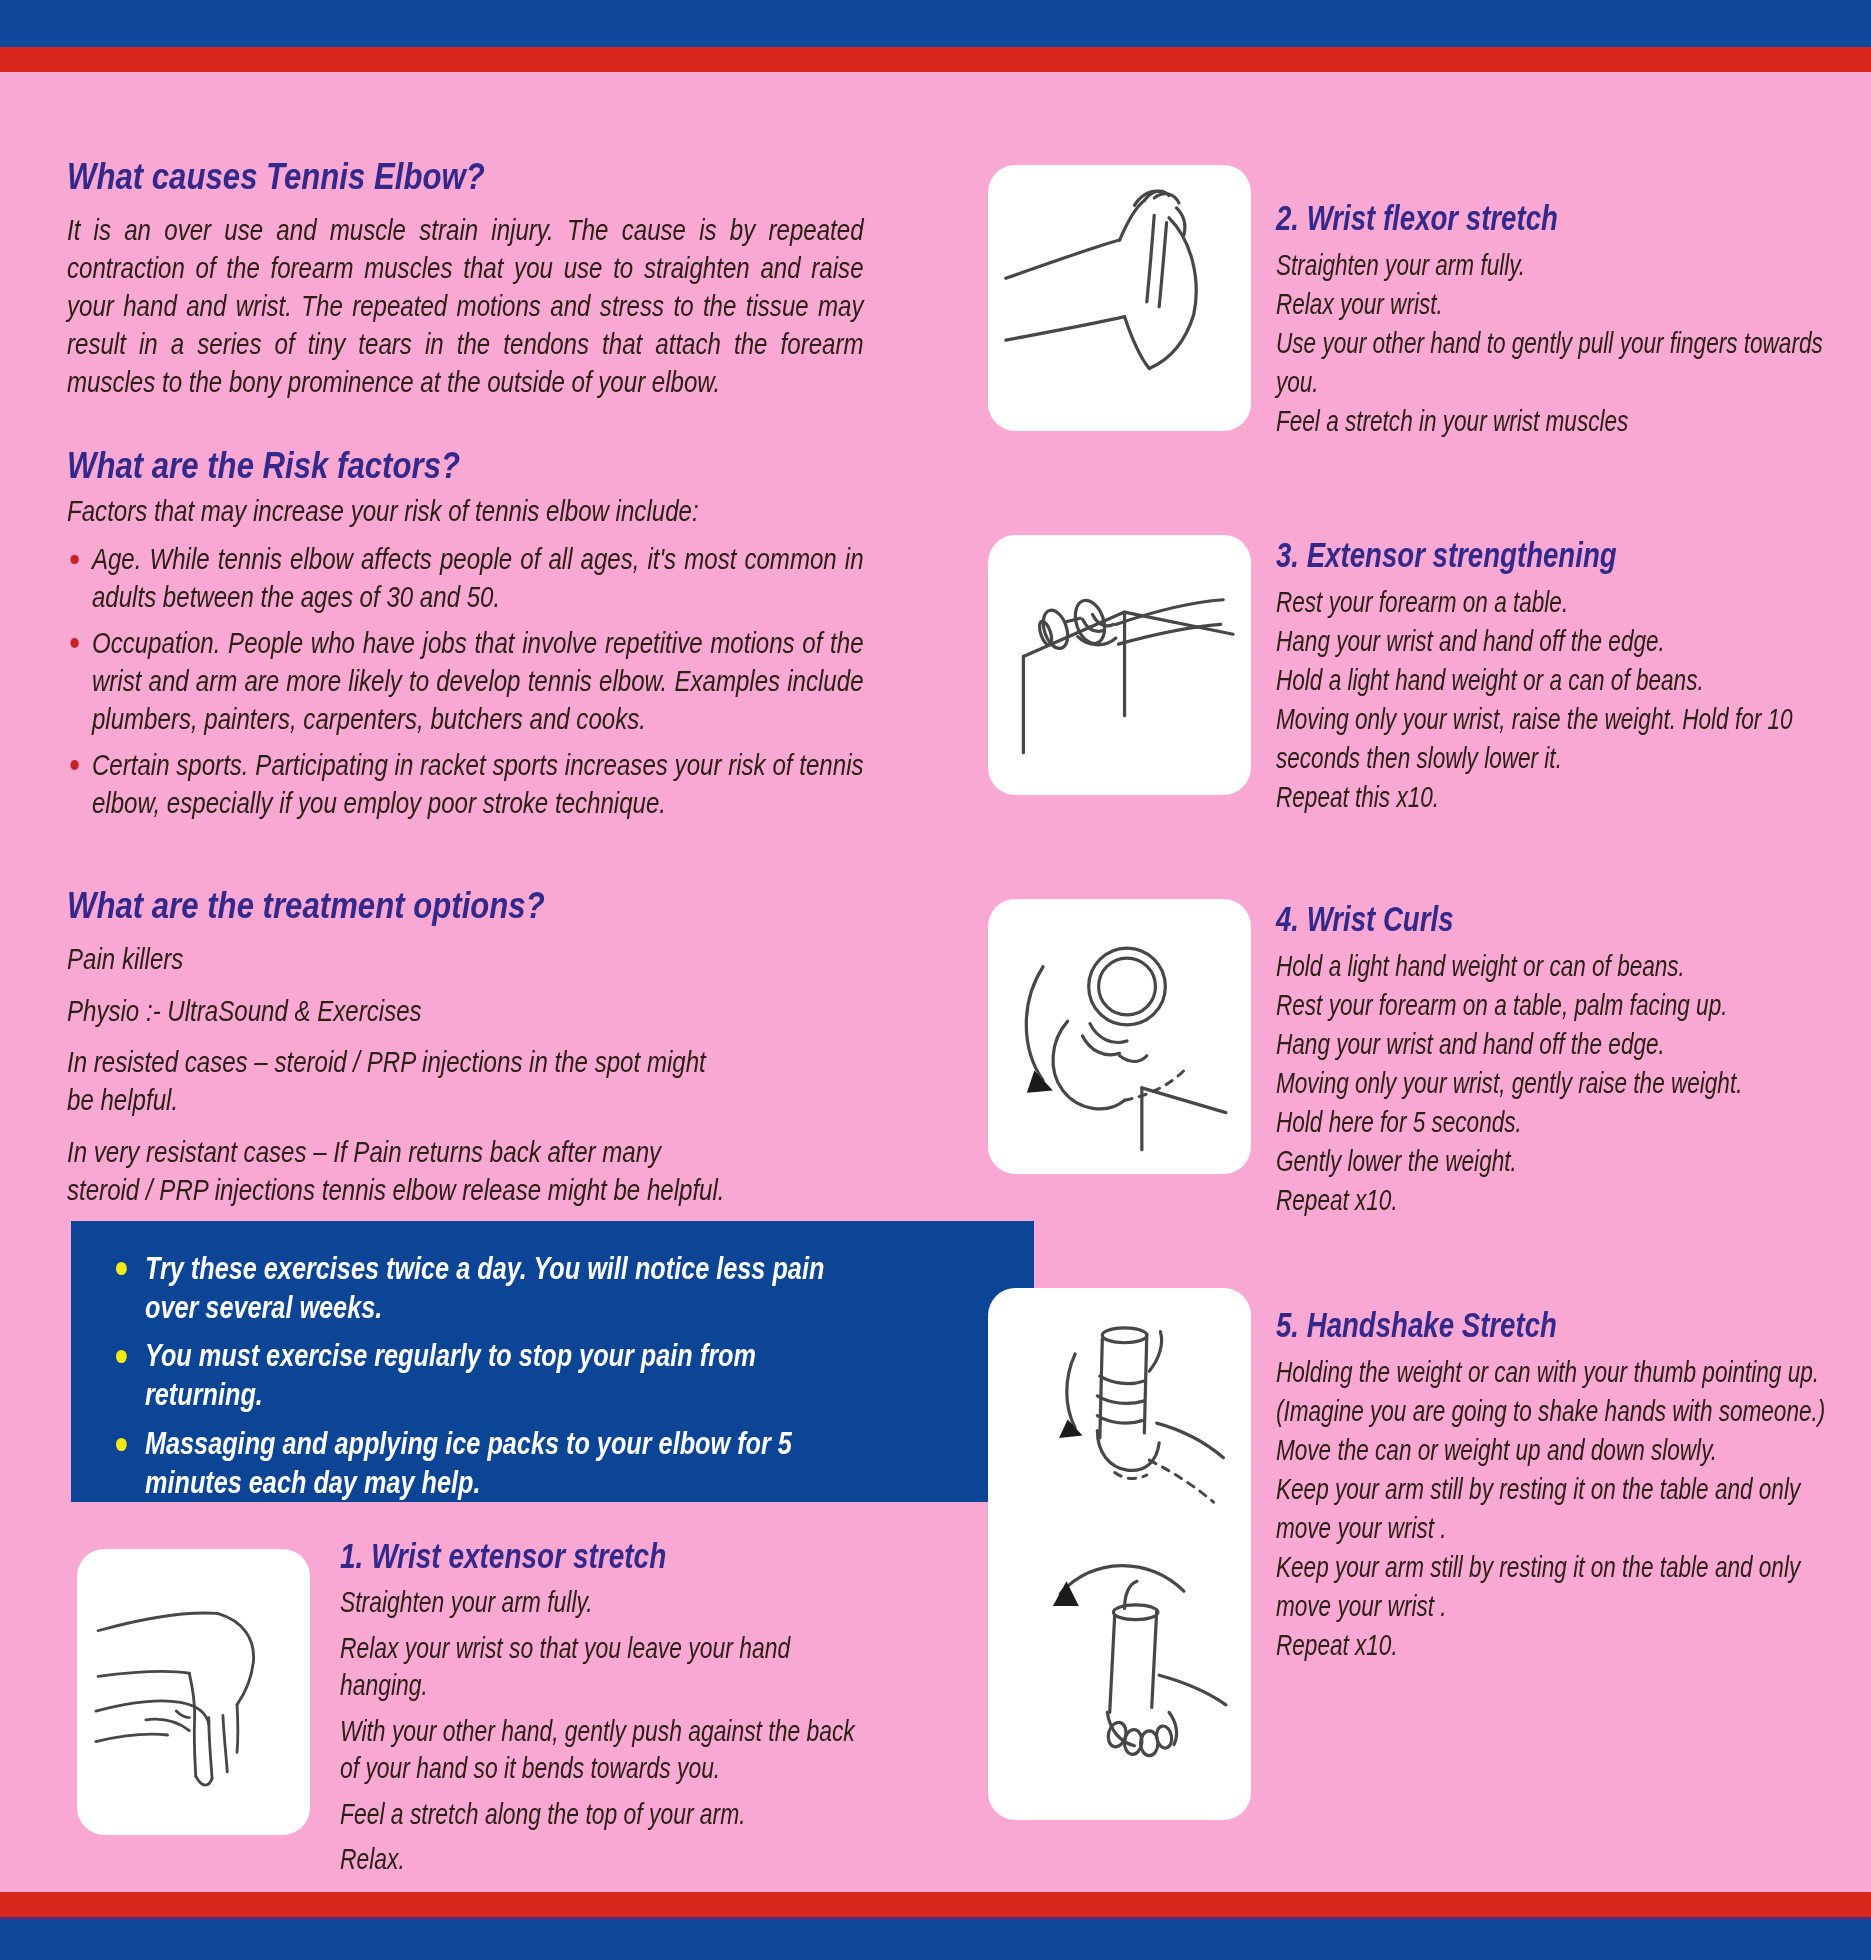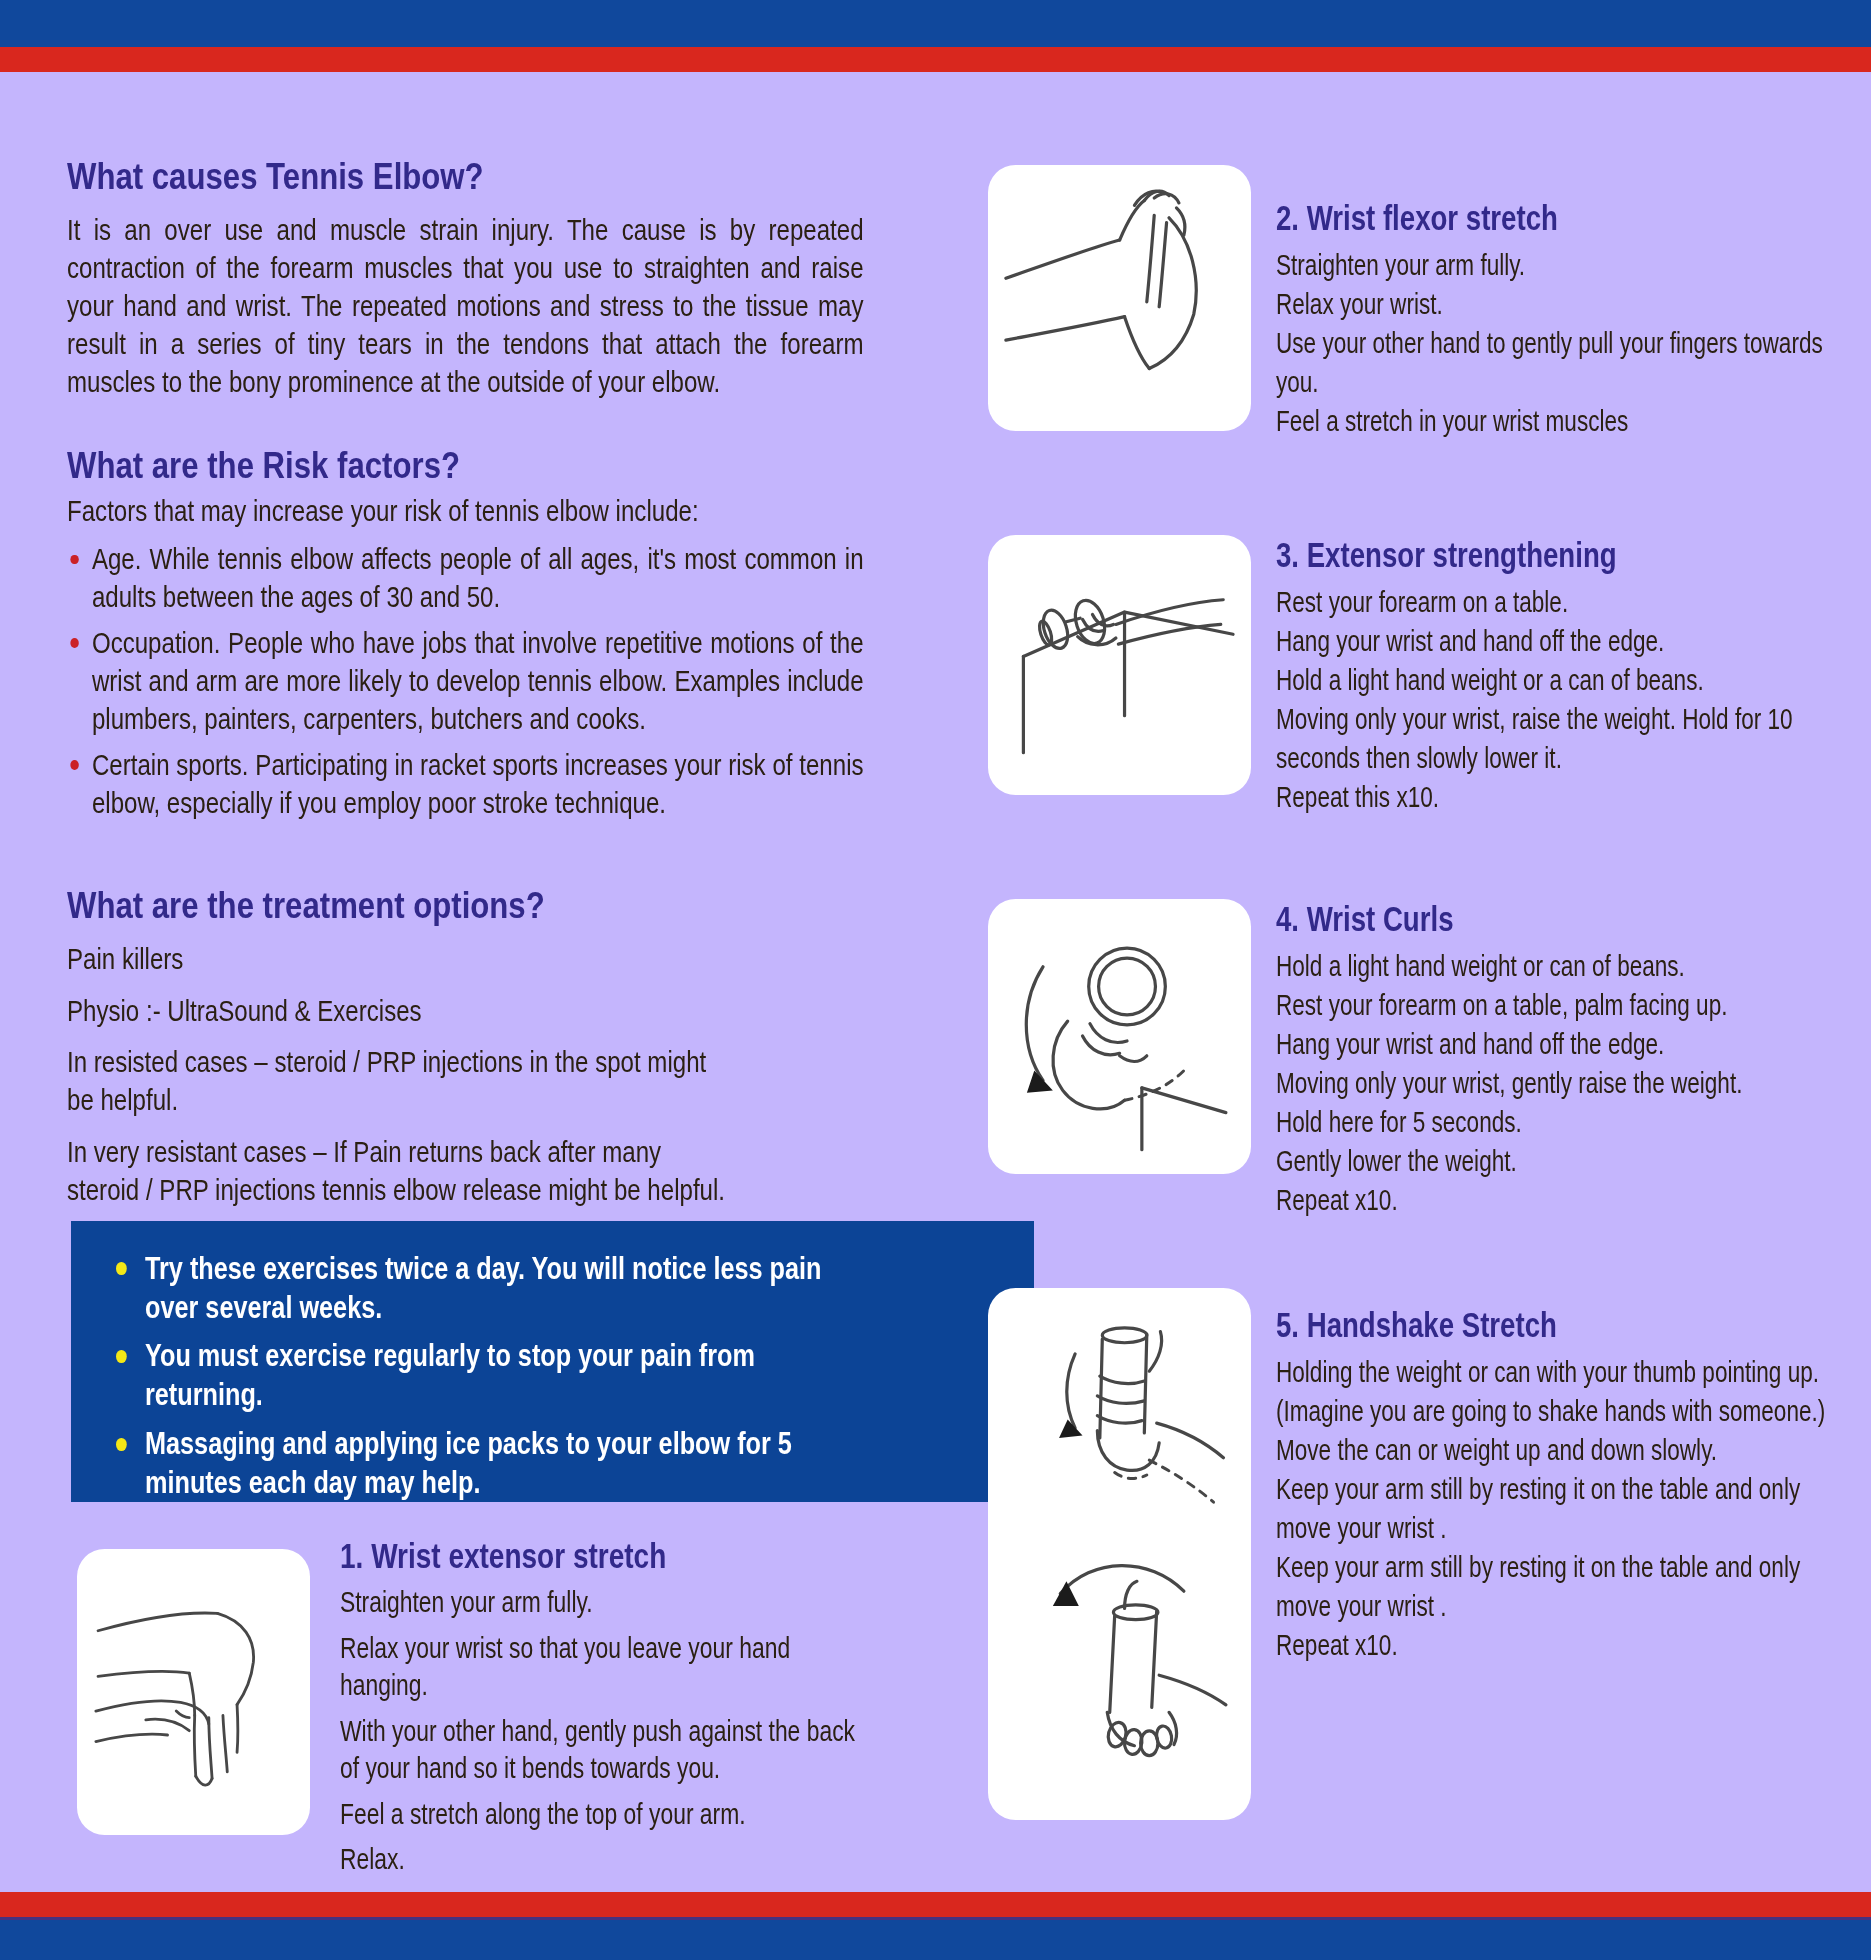--- a/index.html
+++ b/index.html
@@ -1,17 +1,17 @@
 <!DOCTYPE html>
 <html><head>
 <meta charset="utf-8">
 <style>
   html,body{margin:0;padding:0;background:#e8e8e8;}
-  .page{position:relative;width:1872px;height:1960px;overflow:hidden;background:#c4b5fd;
-        font-family:"Liberation Sans",sans-serif;color:#2b2013;}
+  .page{position:relative;width:1872px;height:1960px;overflow:hidden;background:#f9a8d4;
+        font-family:"Liberation Sans",sans-serif;color:#2b2013;font-style:italic;}
   .abs{position:absolute;}
   .bar{position:absolute;left:0;width:1872px;}
   .bar-top-blue{top:0;height:47px;background:#10489c;}
   .bar-top-red{top:47px;height:24.6px;background:#d9271e;}
   .bar-bottom-red{top:1892px;height:24.6px;background:#d9271e;}
   .bar-bottom-blue{top:1917px;height:43px;background:#10489c;border-top:3px solid #47317f;box-sizing:border-box;}
 
   .cond{transform-origin:0 0;}
 
   h2.sh{margin:0;font-size:37px;line-height:45px;font-weight:bold;color:#32298a;}

